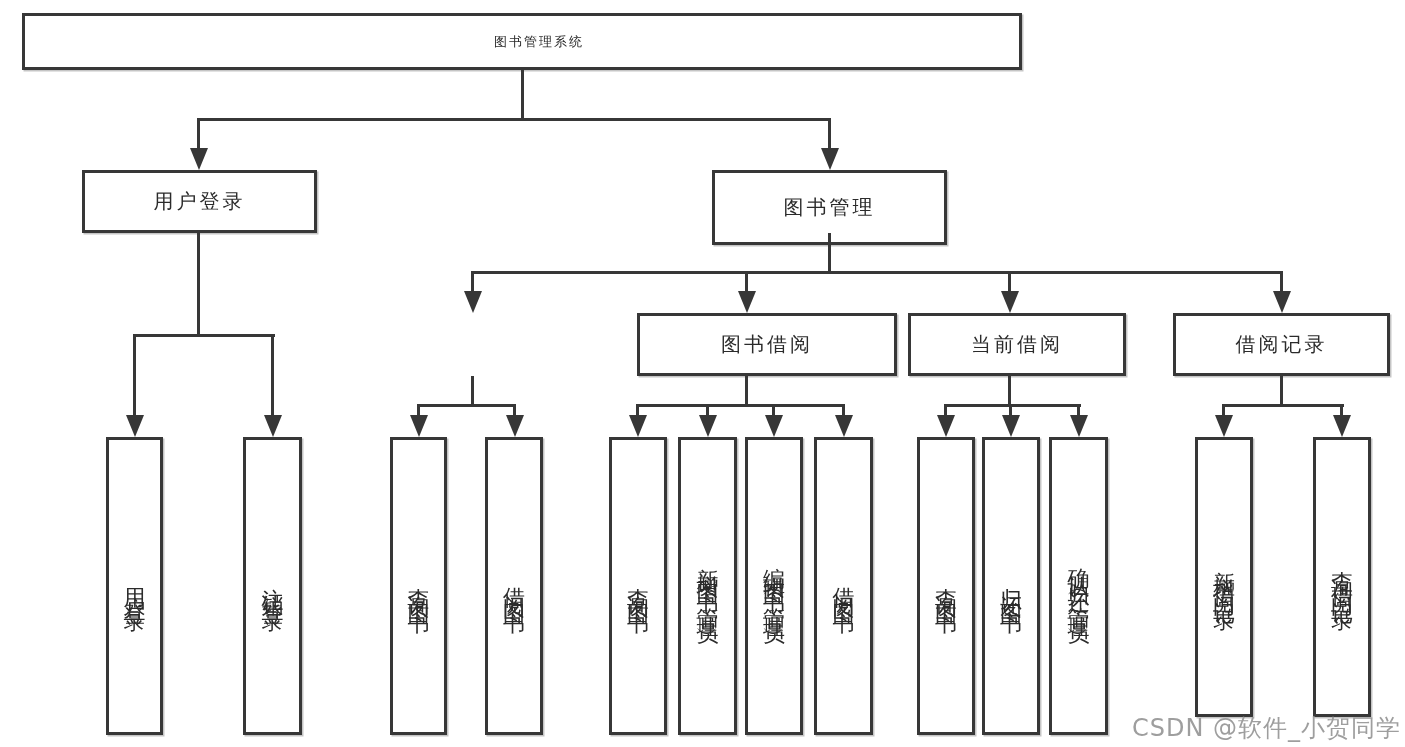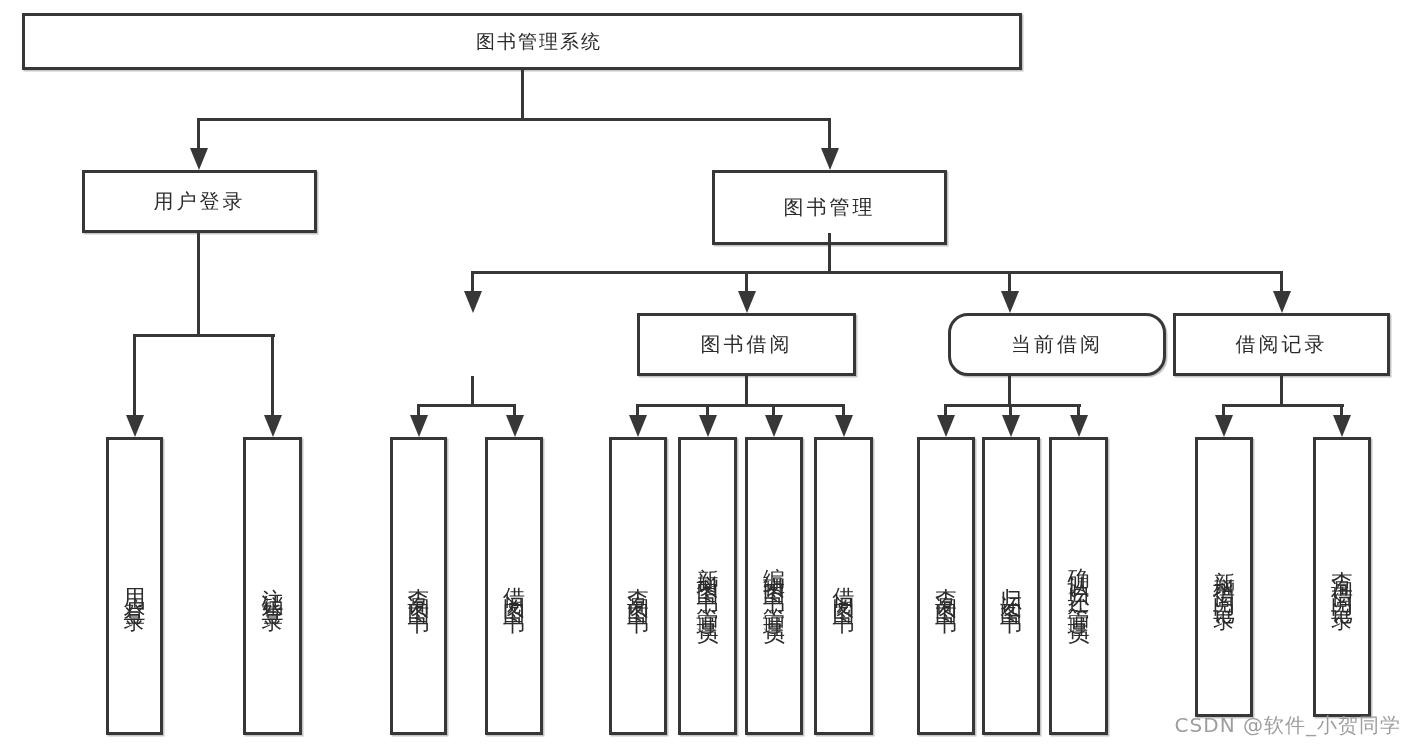--- a/index.html
+++ b/index.html
@@ -15,21 +15,21 @@
   .box {
     position: absolute;
     box-sizing: border-box;
     background: #ffffff;
     border: 3px solid #373737;
     display: flex;
     align-items: center;
     justify-content: center;
     box-shadow: 1.5px 1.5px 0 rgba(90,90,90,0.35);
   }
-  .box.root  { font-size: 19px; letter-spacing: 2px; padding-left: 34px; }
+  .box.root  { font-size: 13px; letter-spacing: 2px; padding-left: 34px; }
   .box.lvl   { font-size: 20px; letter-spacing: 3px; }
   .box.leaf  { }
   .vtext {
     writing-mode: vertical-rl;
     text-orientation: mixed;
     font-size: 22px;
     letter-spacing: 8px;
     line-height: 1;
     white-space: nowrap;
     color: #2b2b2b;
@@ -53,21 +53,21 @@
     margin-left: -9px;
     border-style: solid;
     border-color: transparent;
     border-width: 22px 9px 0 9px;
     border-top-color: #373737;
   }
   .watermark {
     position: absolute;
     top: 712px;
     right: 4px;
-    font-size: 20px;
+    font-size: 24px;
     color: #9e9e9e;
     letter-spacing: 1px;
     white-space: nowrap;
   }
 </style>
 </head>
 <body>
 
 <div class="canvas">
 
@@ -92,24 +92,24 @@
   <div class="arrow" style="left:133px; top:334px; height:81px;"></div>
   <div class="arrow" style="left:271px; top:334px; height:81px;"></div>
 
   <div class="vline" style="left:828px; top:233px; height:41px;"></div>
   <div class="hline" style="left:471px; top:271px; width:812px;"></div>
   <div class="arrow" style="left:471px; top:271px; height:20px;"></div>
   <div class="arrow" style="left:745px; top:271px; height:20px;"></div>
   <div class="arrow" style="left:1008px; top:271px; height:20px;"></div>
   <div class="arrow" style="left:1280px; top:271px; height:20px;"></div>
 
-  <div class="box lvl" style="left:637px; top:313px; width:219px; height:63px;">
+  <div class="box lvl" style="left:637px; top:313px; width:260px; height:63px;">
     <span>图书借阅</span>
   </div>
-  <div class="box lvl" style="left:948px; top:313px; width:218px; height:63px;border-radius:20px;">
+  <div class="box lvl" style="left:908px; top:313px; width:218px; height:63px;">
     <span>当前借阅</span>
   </div>
   <div class="box lvl" style="left:1173px; top:313px; width:217px; height:63px;">
     <span>借阅记录</span>
   </div>
 
   <div class="vline" style="left:471px; top:376px; height:31px;"></div>
   <div class="hline" style="left:417px; top:404px; width:99px;"></div>
   <div class="arrow" style="left:417px; top:404px; height:11px;"></div>
   <div class="arrow" style="left:513px; top:404px; height:11px;"></div>

